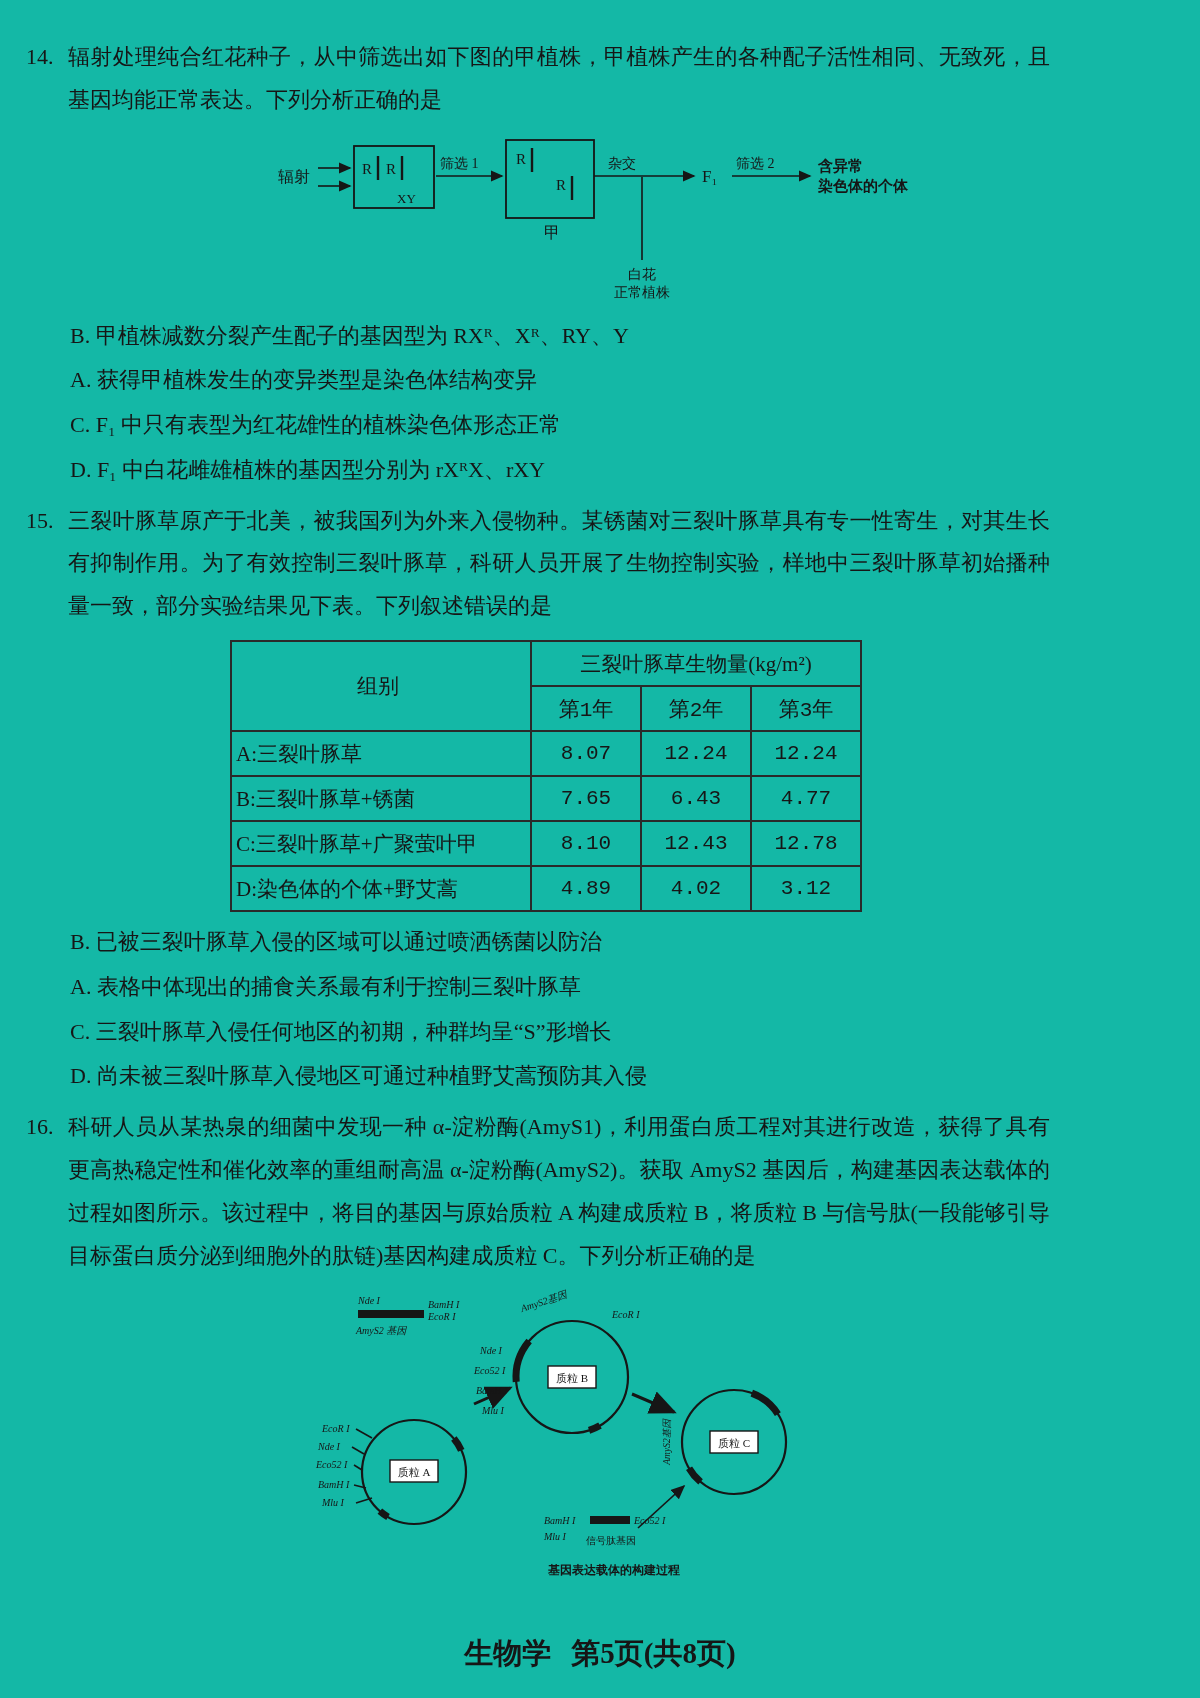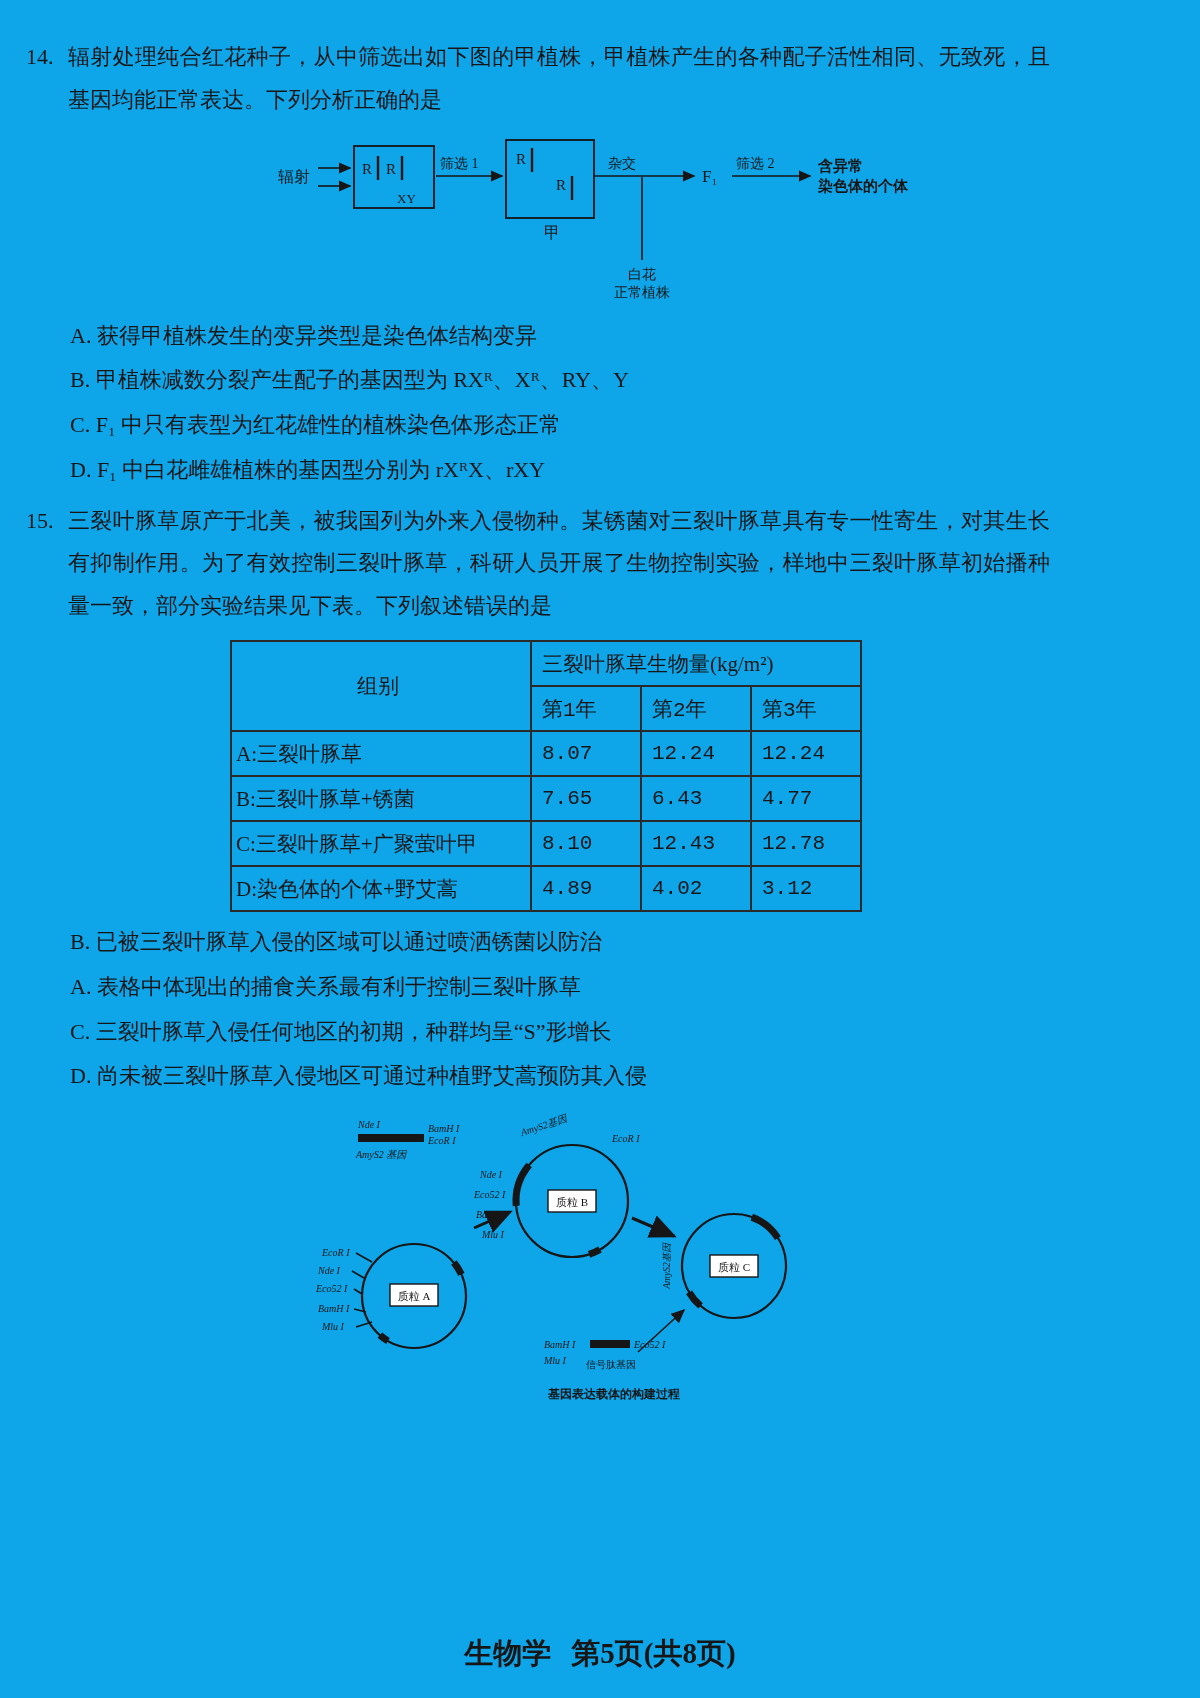--- a/index.html
+++ b/index.html
@@ -1,32 +1,32 @@
 <!DOCTYPE html>
 <html><head>
 <meta charset="utf-8">
 <style>
   * { margin:0; padding:0; box-sizing:border-box; }
   html,body { background:#e9e7e2; }
   body { width:1200px; font-family:"Liberation Serif","DejaVu Serif",serif; }
   .page {
-    width:1200px; height:1698px; background:#0ea5e9; color:#161616;
+    width:1200px; height:1698px; background:#14b8a6; color:#161616;
     position:relative; padding:36px 150px 20px 26px; overflow:hidden;
     box-shadow:0 0 6px rgba(0,0,0,.25);
   }
   .q { margin-bottom:8px; }
   .q-head { display:flex; font-size:22px; line-height:1.95; text-align:justify; }
   .q-num { flex:0 0 42px; }
   .q-text { flex:1; }
   .options { list-style:none; margin:6px 0 10px 44px; }
   .options li { font-size:22px; line-height:1.35; margin:15px 0; }
   .diagram14 { margin:2px 0 4px 238px; }
   .table-wrap { margin:12px 0 14px 204px; }
   table.bio { border-collapse:collapse; font-size:21px; }
-  table.bio td { border:2px solid #2a2a2a; text-align:left; padding:7px 10px; height:45px; }
+  table.bio td { border:2px solid #2a2a2a; text-align:center; padding:7px 10px; height:45px; }
   table.bio td.rowlabel { text-align:left; width:300px; padding-left:4px; }
   table.bio td.val { width:110px;font-family:Liberation Mono, monospace; }
   table.bio td.hdr { font-size:21px; }
   .diagram16 { margin:4px 0 0 288px; }
   svg text { fill:#161616; font-family:"Liberation Serif","DejaVu Serif",serif; }
   .ln { stroke:#161616; stroke-width:1.6; fill:none; }
   .lnth { stroke:#161616; stroke-width:3; fill:none; }
   .bx { fill:none; stroke:#161616; stroke-width:1.8; }
   .ch { stroke:#161616; stroke-width:2.4; }
   .ring { fill:none; stroke:#161616; stroke-width:2.2; }
@@ -83,22 +83,22 @@
 
         <text x="438" y="58" font-size="17">F₁</text>
         <line x1="468" y1="52" x2="546" y2="52" class="ln" marker-end="url(#ar14)"></line>
         <text x="472" y="44" font-size="14">筛选 2</text>
         <text x="554" y="47" font-size="15" font-weight="bold">含异常</text>
         <text x="554" y="67" font-size="15" font-weight="bold">染色体的个体</text>
       </svg>
     </div>
 
     <ul class="options">
+      <li>B. 甲植株减数分裂产生配子的基因型为 RXᴿ、Xᴿ、RY、Y</li>
       <li>A. 获得甲植株发生的变异类型是染色体结构变异</li>
-      <li>B. 甲植株减数分裂产生配子的基因型为 RXᴿ、Xᴿ、RY、Y</li>
       <li>C. F₁ 中只有表型为红花雄性的植株染色体形态正常</li>
       <li>D. F₁ 中白花雌雄植株的基因型分别为 rXᴿX、rXY</li>
     </ul>
   </section>
 
   <section class="q">
     <div class="q-head">
       <span class="q-num">15.</span>
       <span class="q-text">三裂叶豚草原产于北美，被我国列为外来入侵物种。某锈菌对三裂叶豚草具有专一性寄生，对其生长有抑制作用。为了有效控制三裂叶豚草，科研人员开展了生物控制实验，样地中三裂叶豚草初始播种量一致，部分实验结果见下表。下列叙述错误的是</span>
     </div>
@@ -145,20 +145,24 @@
 
     <ul class="options">
       <li>B. 已被三裂叶豚草入侵的区域可以通过喷洒锈菌以防治</li>
       <li>A. 表格中体现出的捕食关系最有利于控制三裂叶豚草</li>
       <li>C. 三裂叶豚草入侵任何地区的初期，种群均呈“S”形增长</li>
       <li>D. 尚未被三裂叶豚草入侵地区可通过种植野艾蒿预防其入侵</li>
     </ul>
   </section>
 
   <section class="q">
+    <div class="q-head">
+      <span class="q-num">16.</span>
+      <span class="q-text">科研人员从某热泉的细菌中发现一种 α-淀粉酶(AmyS1)，利用蛋白质工程对其进行改造，获得了具有更高热稳定性和催化效率的重组耐高温 α-淀粉酶(AmyS2)。获取 AmyS2 基因后，构建基因表达载体的过程如图所示。该过程中，将目的基因与原始质粒 A 构建成质粒 B，将质粒 B 与信号肽(一段能够引导目标蛋白质分泌到细胞外的肽链)基因构建成质粒 C。下列分析正确的是</span>
+    </div>
 
     <div class="diagram16">
       <svg width="520" height="300" viewBox="0 0 520 300">
         <defs>
           <marker id="ar16" markerWidth="10" markerHeight="9" refX="8" refY="4" orient="auto">
             <path d="M0,0 L9,4 L0,8 Z" fill="#161616"></path>
           </marker>
         </defs>
 
         <text x="44" y="22" font-size="10" font-style="italic">Nde I</text>

